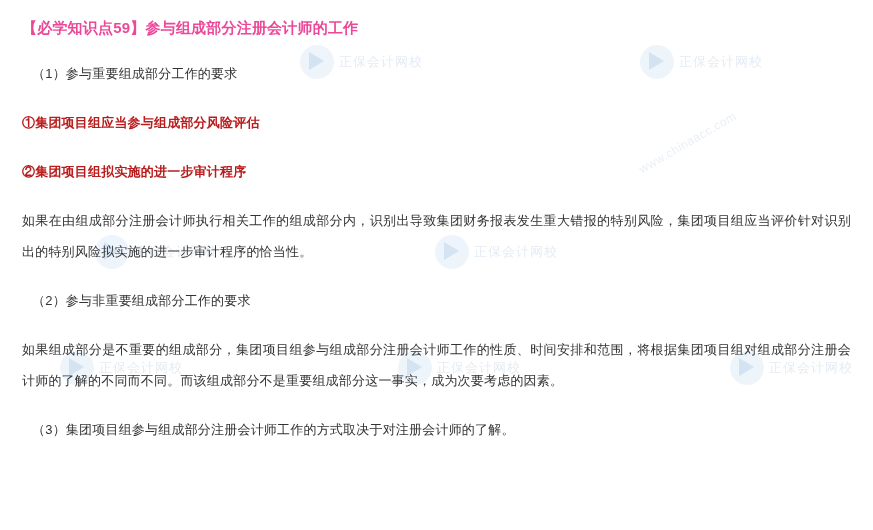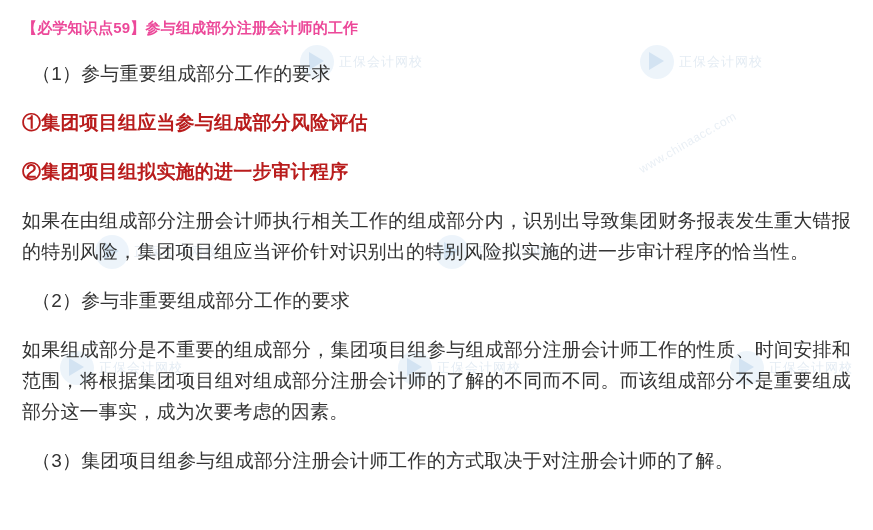--- a/index.html
+++ b/index.html
@@ -77,21 +77,21 @@
   }
   .doc-title {
     font-size: 15px;
     font-weight: bold;
     color: #ec4899;
     line-height: 24px;
     margin: 0 0 18px 0;
     letter-spacing: 0.2px;
   }
   p.para {
-    font-size: 19px;
+    font-size: 13px;
     line-height: 31px;
     margin: 0 0 18px 0;
     color: #333333;
     letter-spacing: 0.2px;
     text-align: justify;
   }
   p.sub {
     font-weight: bold;
     color: #b91c1c;
   }

